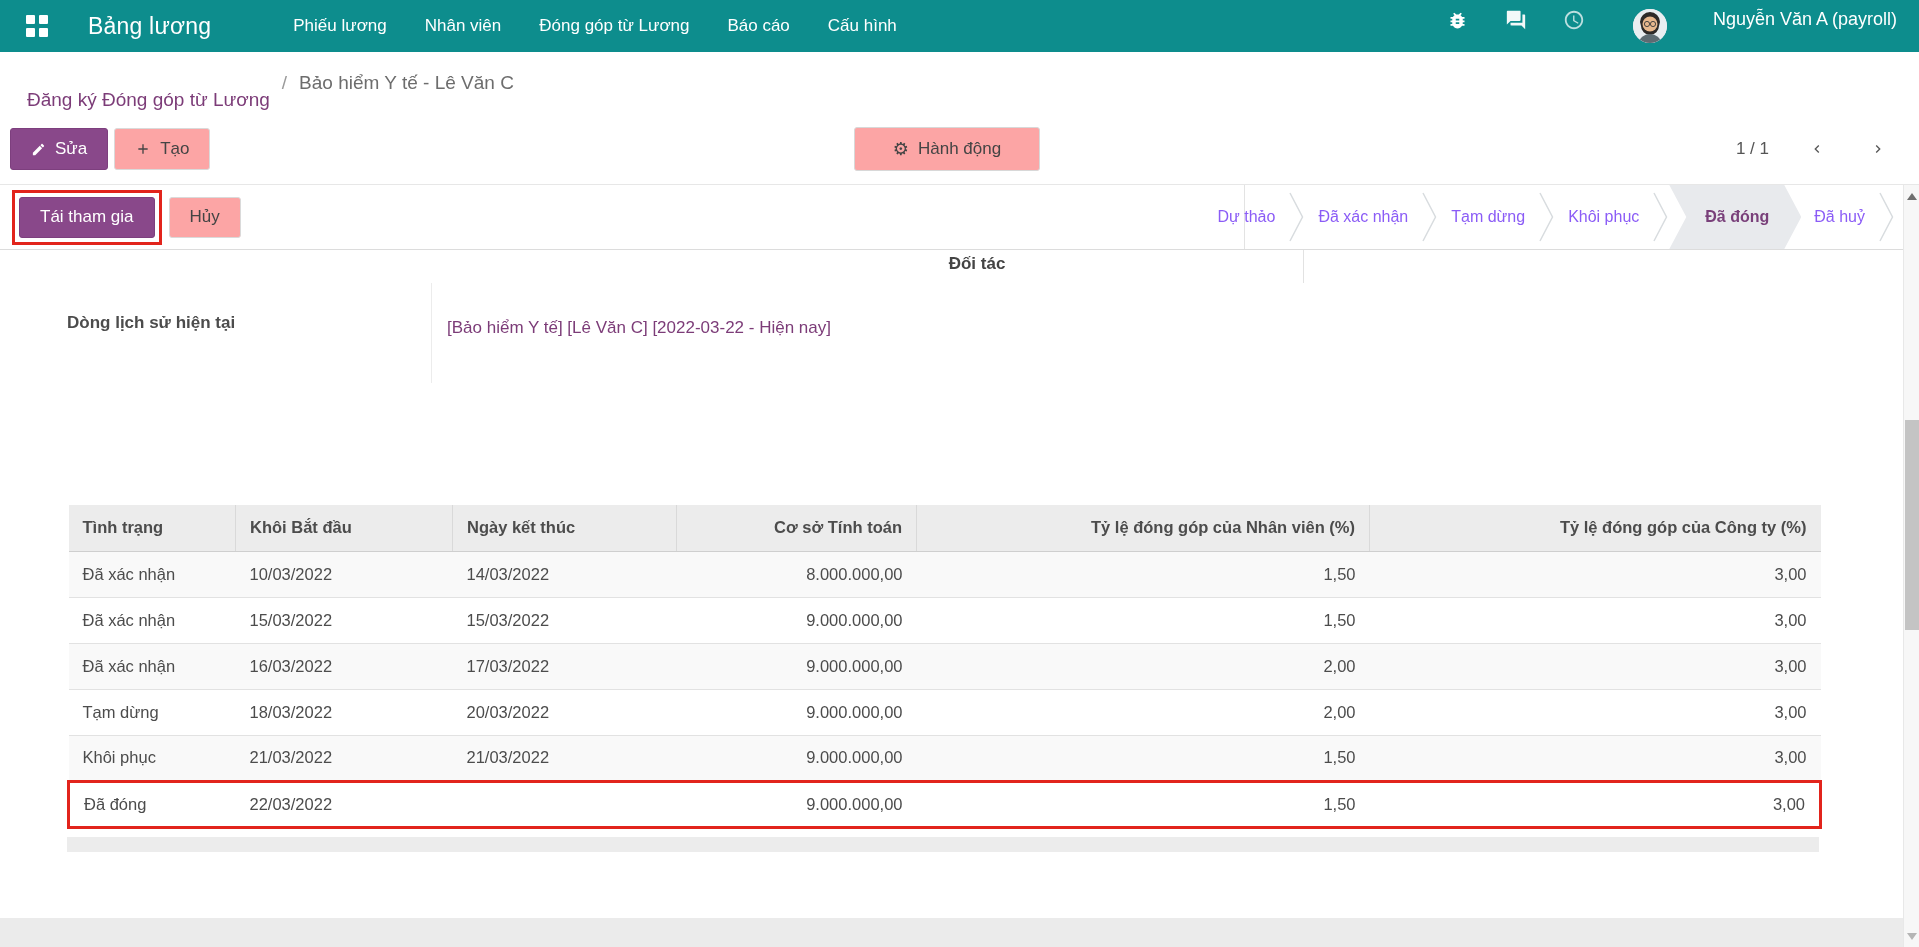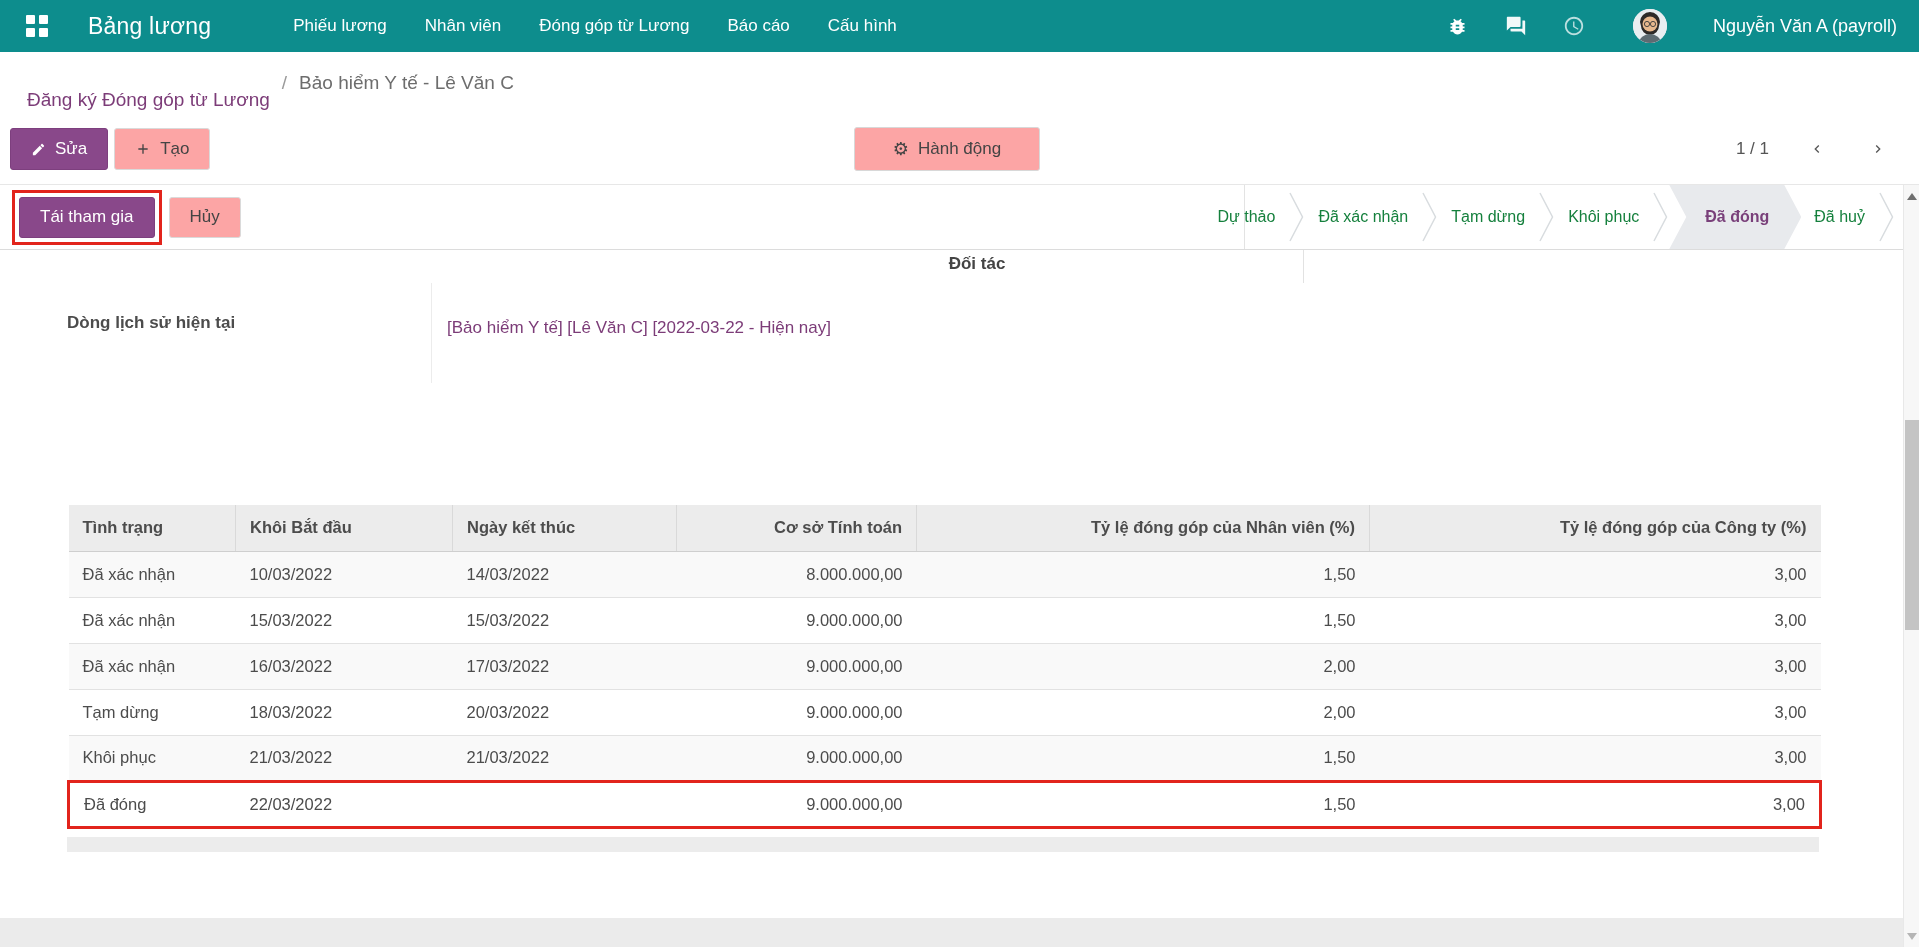--- a/index.html
+++ b/index.html
@@ -8,21 +8,21 @@
 
   
   .navbar { height:52px; background:#0d8d8d; display:flex; align-items:center;
     padding:0 22px 0 16px; color:#fff; }
   .apps-grid { width:22px; height:22px; display:grid; grid-template-columns:9px 9px;
     grid-template-rows:9px 9px; gap:4px; margin:0 0 0 10px; cursor:pointer; }
   .apps-grid span { background:#fff; border-radius:1px; }
   .brand { font-size:23px; margin-left:40px; letter-spacing:.2px; cursor:pointer; }
   .nav-menu { display:flex; gap:38px; margin-left:82px; font-size:17px; }
   .nav-item { cursor:pointer; white-space:nowrap; }
-  .systray { margin-left:auto; display:flex; align-items:center; gap:36px; }
+  .systray { margin-left:auto; display:flex; align-items:flex-start; gap:36px; }
   .tray-icon { width:22px; height:22px; display:flex; align-items:center; cursor:pointer; }
   .avatar { width:34px; height:34px; border-radius:50%; overflow:hidden; margin-left:12px;
     background:#dfe8ec; flex:none; cursor:pointer; }
   .username { font-size:18px; margin-left:10px; white-space:nowrap; cursor:pointer; }
 
   
   .breadcrumb-row { height:62px; display:flex; align-items:center; padding-left:27px;
     font-size:19px; background:#fff; }
   .bc-link { color:#7c3c78; cursor:pointer;margin-top:34px; }
   .bc-sep { color:#9a9a9a; margin:0 12px; }
@@ -47,21 +47,21 @@
 
   
   .statusbar { height:66px; border-top:1px solid #e7e7e7; border-bottom:1px solid #dcdcdc;
     position:relative; display:flex; align-items:center; padding-left:12px; background:#fff; }
   .annotation-box { border:3px solid #e2241c; padding:4px; display:inline-flex;
     background:#fff; }
   .sb-btn { height:41px; font-size:17px; }
   .statusbar .btn-default { margin-left:7px; }
   .sb-divider { position:absolute; left:1244px; top:0; bottom:0; width:1px; background:#e3e3e3; }
   .steps { position:absolute; right:24px; top:0; bottom:0; display:flex; align-items:stretch; }
-  .step { display:flex; align-items:center; padding:0 13px; color:#15803d; font-size:16px;
+  .step { display:flex; align-items:center; padding:0 13px; color:#8b5cf6; font-size:16px;
     cursor:pointer; white-space:nowrap; }
   .step.active { background:#e8eaed; color:#79407a; font-weight:bold; padding:0 32px 0 36px;
     clip-path:polygon(0 0, calc(100% - 17px) 0, 100% 50%, calc(100% - 17px) 100%, 0 100%, 17px 50%); }
   .step-sep { align-self:stretch; display:flex; align-items:center; }
 
   
   .sheet { position:absolute; left:0; top:250px; width:1919px; height:668px; background:#fff; }
   .group-title { position:absolute; left:872px; top:4px; width:210px; text-align:center;
     font-weight:bold; font-size:17px; color:#444; }
   .vline-a { position:absolute; left:1303px; top:0; height:33px; width:1px; background:#e2e2e2; }

